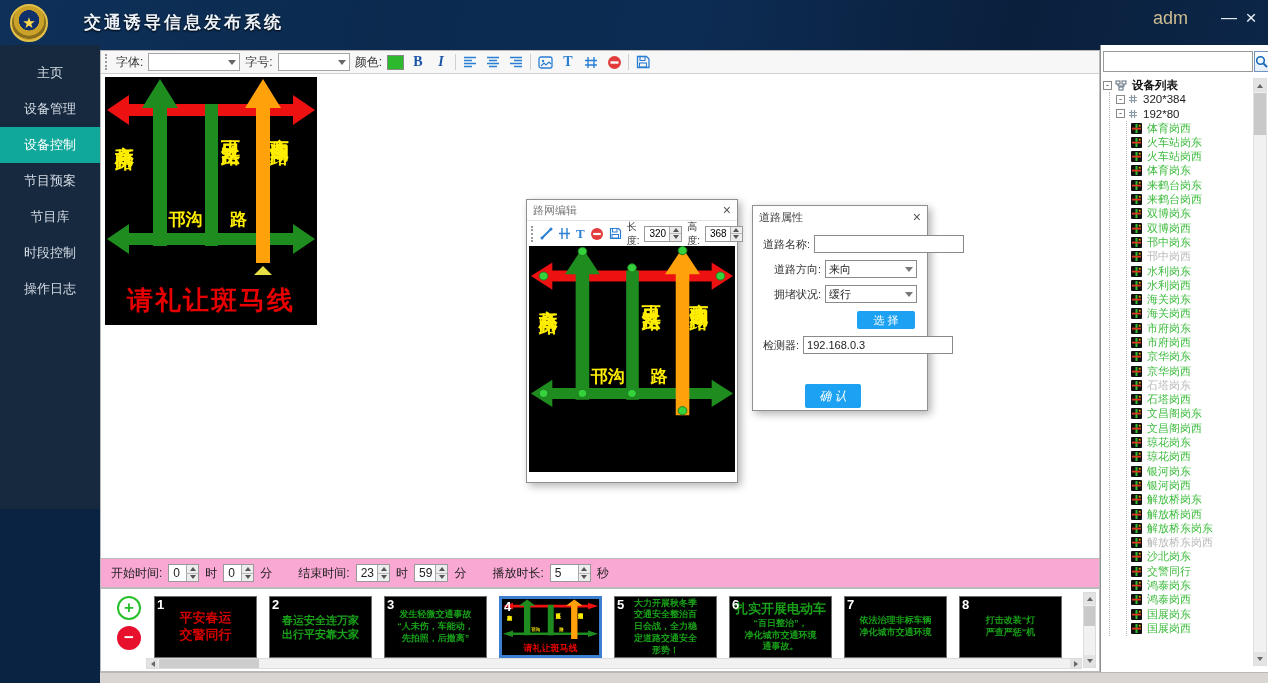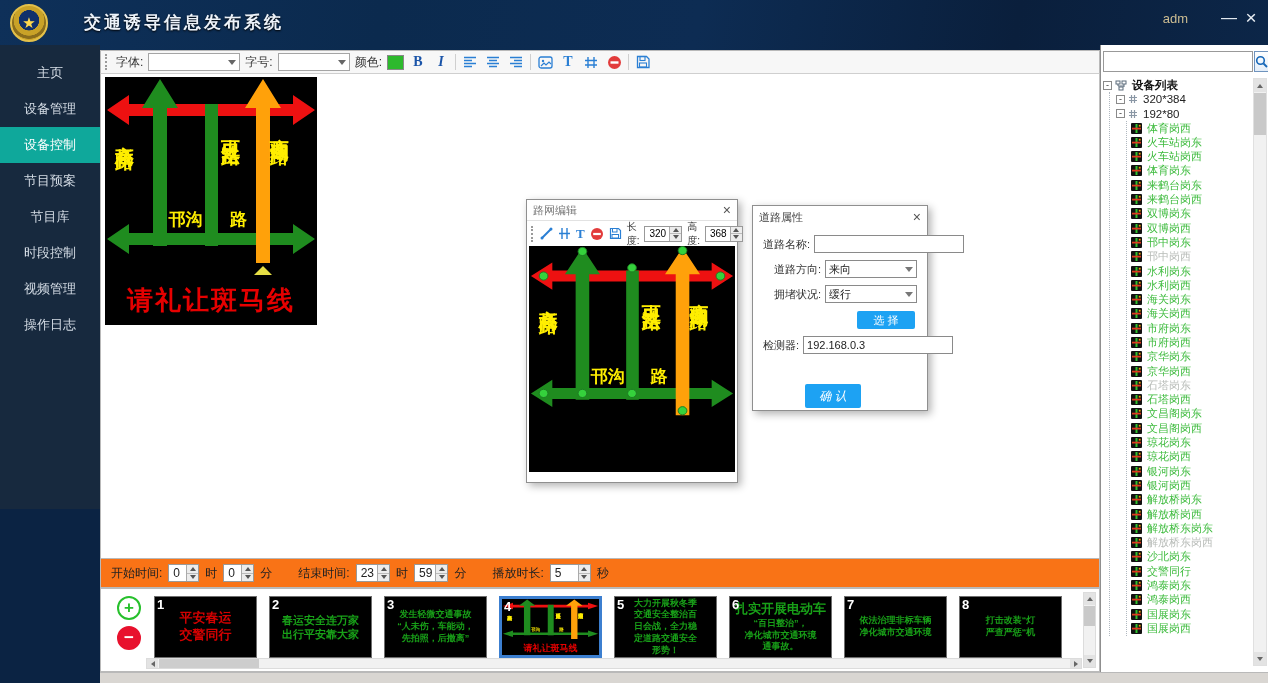--- a/index.html
+++ b/index.html
@@ -9,21 +9,21 @@
   
   .header { position:absolute; left:0; top:0; width:1268px; height:50px;
     background:linear-gradient(100deg,#0e3059 0%,#0b2a4e 30%,#0d2c53 55%,#0a1f3c 80%,#0c2648 100%);
     display:flex; align-items:center; }
   .badge { width:38px; height:38px; border-radius:50%; margin-left:10px; margin-top:-4px;
     background:radial-gradient(circle at 50% 42%, #10306b 0 38%, #c9a227 40% 58%, #8a6d1c 60% 70%, #c9a227 72% 100%);
     border:2px solid #e3c04a; display:flex; align-items:center; justify-content:center;
     color:#ffd84d; font-size:15px; }
   .app-title { color:#edf3fa; font-size:17px; font-weight:bold; letter-spacing:3px; margin-left:36px; margin-top:-6px; text-shadow:0 1px 2px #000; }
   .hdr-spacer { flex:1; }
-  .hdr-user { color:#cdbd92; font-size:13px; margin-right:30px; margin-top:-14px; }
+  .hdr-user { color:#cdbd92; font-size:18px; margin-right:30px; margin-top:-14px; }
   .win-btn { color:#e9eef4; font-size:16px; width:22px; text-align:center; margin-top:-14px; cursor:default; }
   .win-btn.close { font-size:19px; margin-right:6px; }
 
   
   .sidebar { position:absolute; left:0; top:45px; width:100px; height:464px; background:#17293e; padding-top:10px; }
   .side-item { height:36px; line-height:36px; text-align:center; color:#d5dde6; font-size:13px; cursor:default; }
   .side-item.active { background:#0fa89b; color:#fff; }
 
   
   .main { position:absolute; left:100px; top:45px; width:1000px; height:627px; }
@@ -66,21 +66,21 @@
   .pinput, .pselect { flex:1; height:18px; border:1px solid #8a8a8a; background:#fff; font-size:11px; padding:0 3px;
     font-family:"Liberation Sans",sans-serif; color:#222; }
   .pselect { display:flex; align-items:center; }
   .pselect .sel-caret { margin-left:auto; width:0; height:0; border:4px solid transparent; border-top:5px solid #777; margin-top:4px; }
   .blue-btn { background:#1da2f3; color:#fff; border:none; font-size:11px; border-radius:2px;
     font-family:"Liberation Sans",sans-serif; display:flex; align-items:center; justify-content:center; }
   .btn-select { width:58px; height:18px; margin:8px 12px 0 auto; }
   .btn-confirm { width:56px; height:24px; font-size:12px; position:absolute; left:52px; bottom:2px;font-style:italic; }
 
   
-  .schedule { position:absolute; left:0; top:513px; width:1000px; height:30px; background:#f97316;
+  .schedule { position:absolute; left:0; top:513px; width:1000px; height:30px; background:#f9a8d4;
     border:1px solid #b9b9b9; display:flex; align-items:center; gap:6px; padding:0 10px; font-size:12px; color:#222; }
   .numbox { display:flex; height:18px; border:1px solid #999; background:#fff; }
   .numbox .num { padding:1px 3px 0 4px; font-size:12px; min-width:17px; }
   .numbox.w40 .num { min-width:27px; }
   .spin { width:12px; display:flex; flex-direction:column; border-left:1px solid #aaa; }
   .spin i { flex:1; display:flex; align-items:center; justify-content:center; background:#ececec; }
   .spin i.up { border-bottom:1px solid #bbb; }
   .spin i.up::after { content:""; border:3px solid transparent; border-bottom:4px solid #555; margin-top:-3px; }
   .spin i.dn::after { content:""; border:3px solid transparent; border-top:4px solid #555; margin-bottom:-3px; }
   .sched-btns { margin-left:auto; display:flex; gap:6px; }
@@ -151,21 +151,20 @@
   <div class="win-btn close">×</div>
 </div>
 
 <div class="sidebar">
     <div class="side-item">主页</div>
     <div class="side-item">设备管理</div>
     <div class="side-item active">设备控制</div>
     <div class="side-item">节目预案</div>
     <div class="side-item">节目库</div>
     <div class="side-item">时段控制</div>
-    <div class="side-item">视频管理</div>
     <div class="side-item">操作日志</div>
   </div>
 
 <div class="main">
 
   <div class="toolbar">
     <span class="grip"></span>
     <span>字体:</span>
     <span class="combo font">
         <span class="caret"></span>

